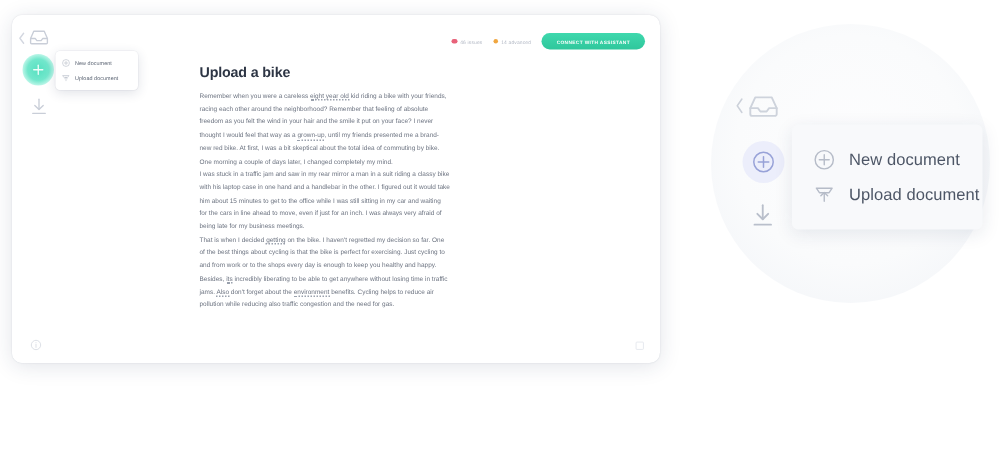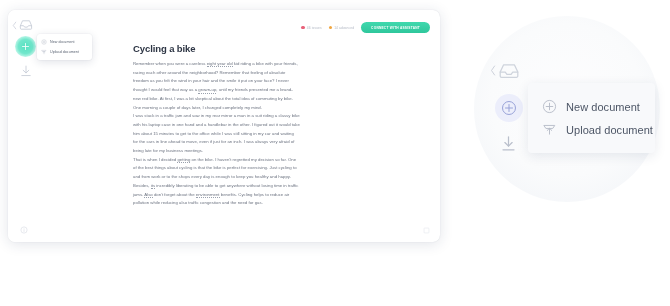--- a/index.html
+++ b/index.html
@@ -350,21 +350,21 @@
       <span class="issue-text">46 issues</span>
     </div>
     <div class="issue-badge">
       <span class="issue-dot" style="background:#f0a640"></span>
       <span class="issue-text">14 advanced</span>
     </div>
     <div id="connect-button">CONNECT WITH ASSISTANT</div>
   </div>
 
   <div id="doc-scroll">
-    <div id="doc-title">Cycling a bike</div>
+    <div id="doc-title">Upload a bike</div>
     <div id="doc-text">
         <p><span>Remember when you were a careless </span><span class="ul-dotted">eight year old</span><span> kid riding a bike with your friends, racing each other around the neighborhood? Remember that feeling of absolute freedom as you felt the wind in your hair and the smile it put on your face? I never thought I would feel that way as a </span><span class="ul-dotted">grown-up</span><span>, until my friends presented me a brand-new red bike. At first, I was a bit skeptical about the total idea of commuting by bike. One morning a couple of days later, I changed completely my mind.</span></p>
         <p><span>I was stuck in a traffic jam and saw in my rear mirror a man in a suit riding a classy bike with his laptop case in one hand and a handlebar in the other. I figured out it would take him about 15 minutes to get to the office while I was still sitting in my car and waiting for the cars in line ahead to move, even if just for an inch. I was always very afraid of being late for my business meetings.</span></p>
         <p><span>That is when I decided </span><span class="ul-dotted">getting</span><span> on the bike. I haven't regretted my decision so far. One of the best things about cycling is that the bike is perfect for exercising. Just cycling to and from work or to the shops every day is enough to keep you healthy and happy. Besides, </span><span class="ul-dotted">its</span><span> incredibly liberating to be able to get anywhere without losing time in traffic jams. </span><span class="ul-dotted">Also</span><span> don't forget about the </span><span class="ul-dotted">environment</span><span> benefits. Cycling helps to reduce air pollution while reducing also traffic congestion and the need for gas.</span></p>
       </div>
   </div>
 
   <div id="doc-info-icon">
     <svg viewBox="0 0 20 20" fill="none" stroke="currentColor" stroke-width="1.4">
         <circle cx="10" cy="10" r="7.8"></circle>

